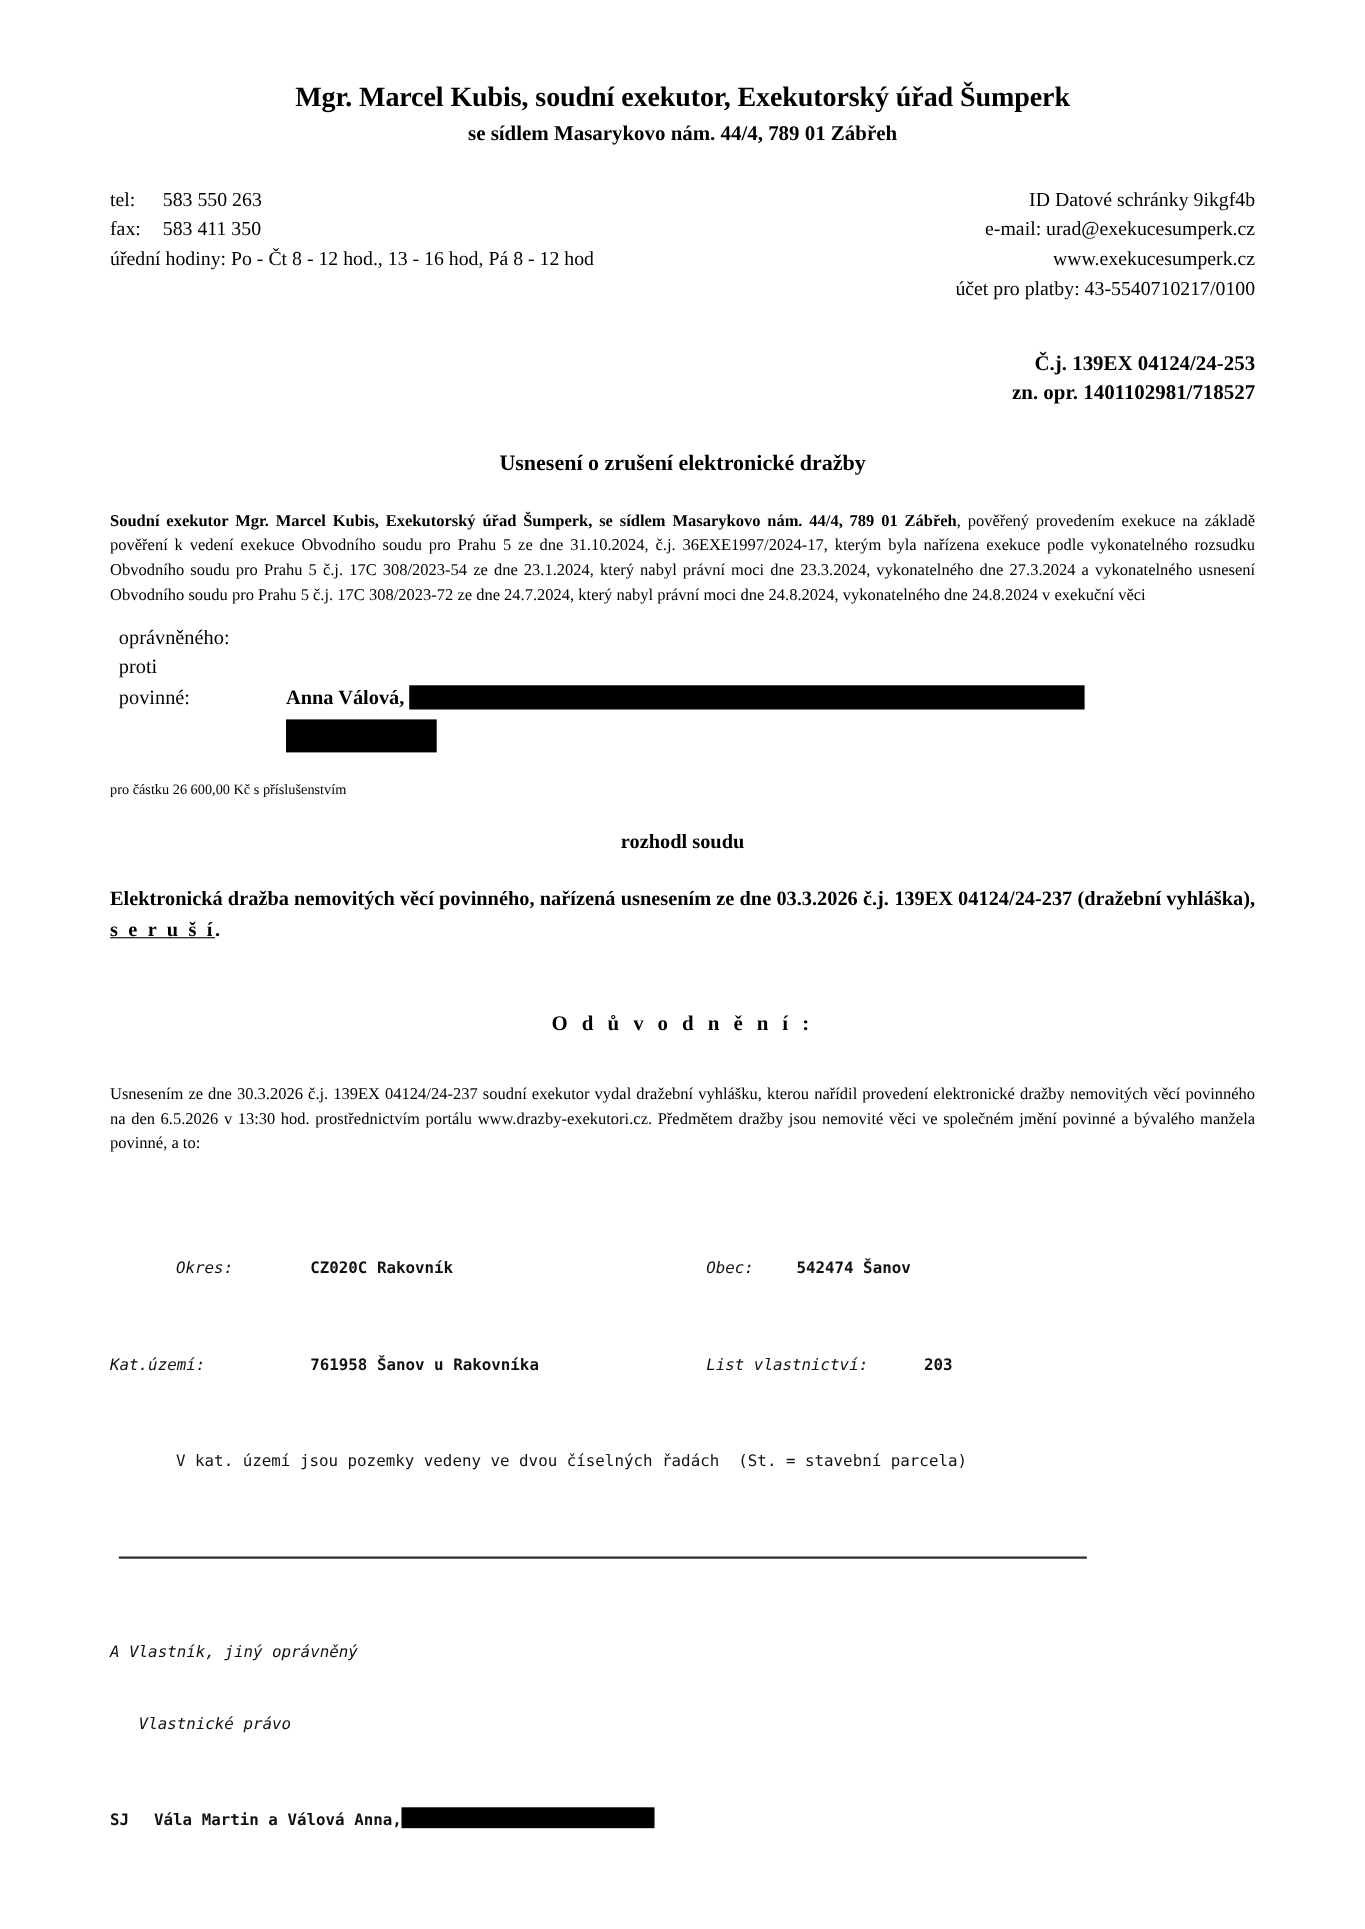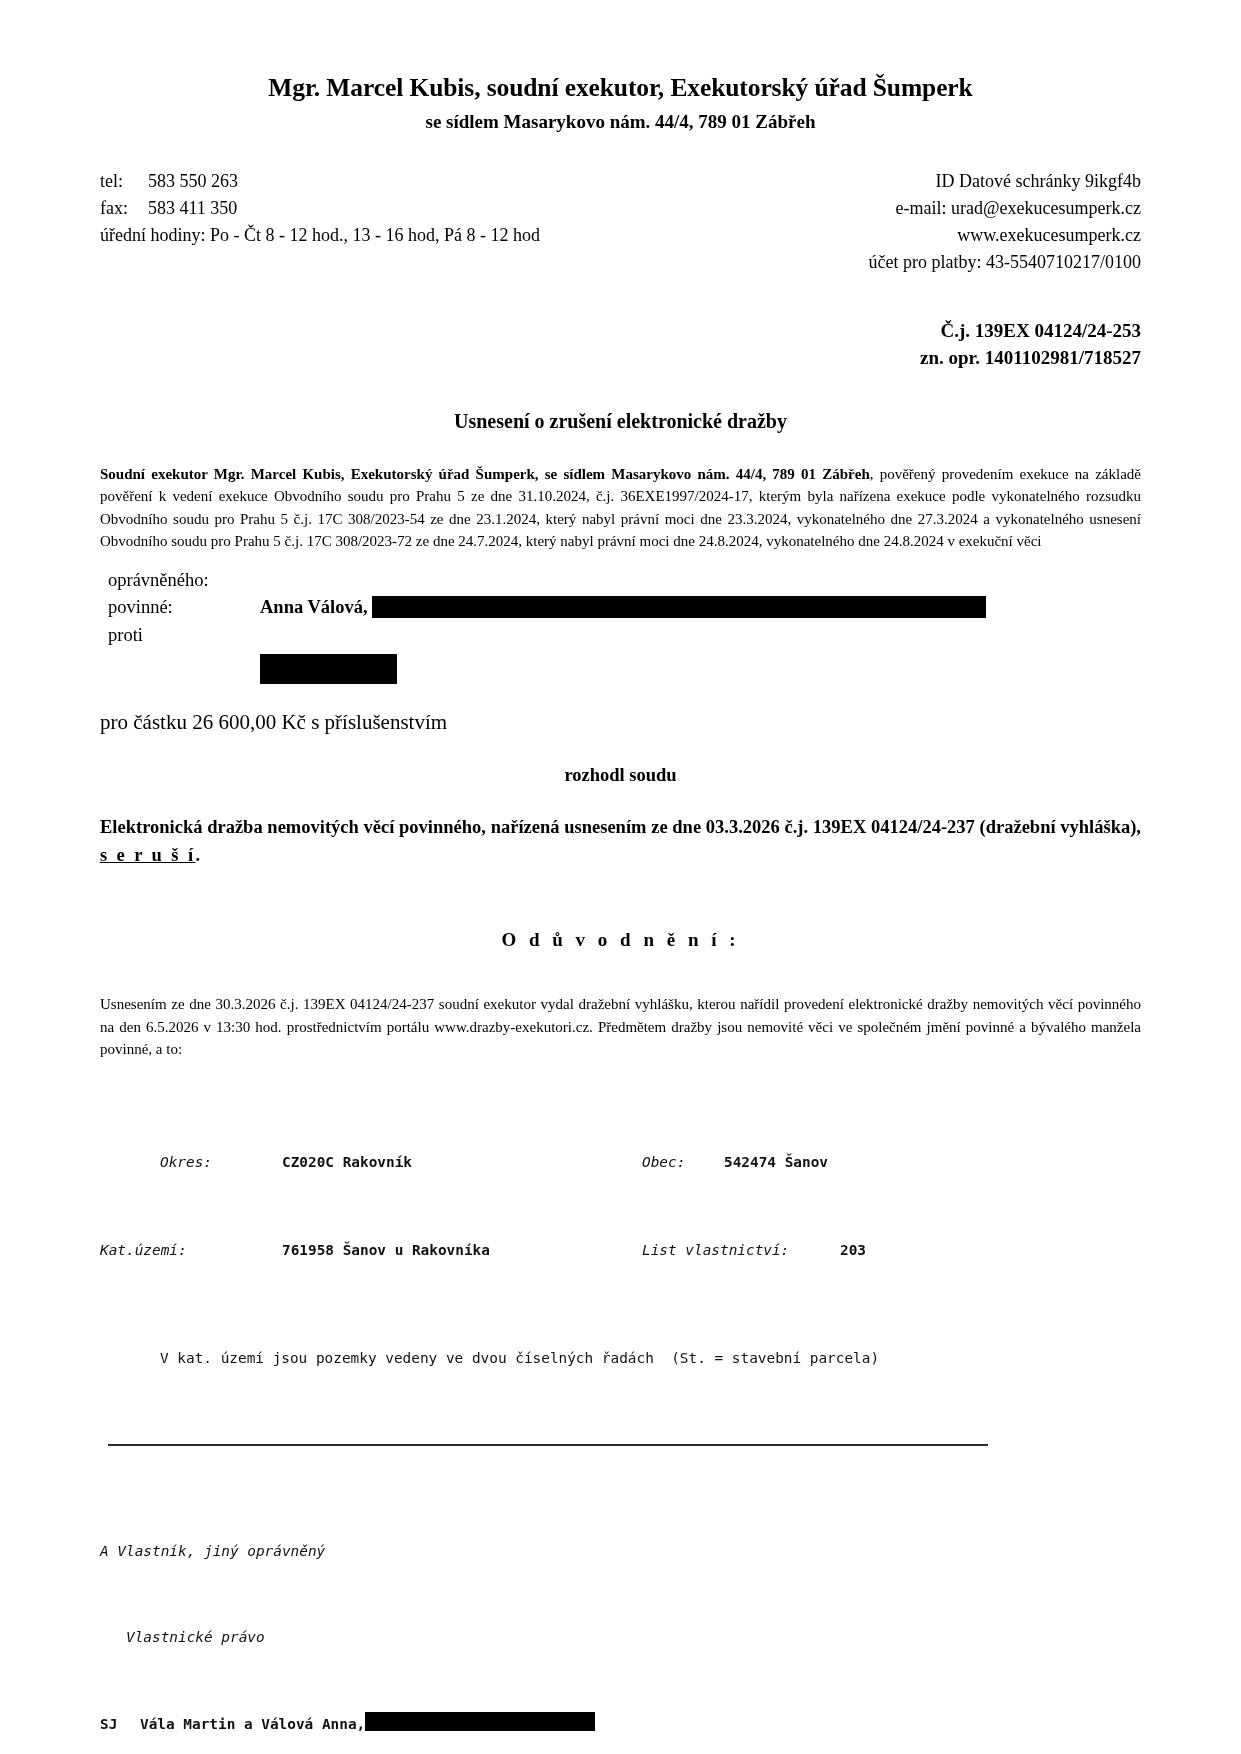--- a/index.html
+++ b/index.html
@@ -110,21 +110,21 @@
 
   .redact {
     display: inline-block;
     background: #000000;
     vertical-align: middle;
   }
   .redact-inline-1 { width: 614px; height: 22px; position: relative; top: -2px; }
   .redact-block-2 { width: 137px; height: 30px; margin-left: 160px; margin-top: 4px; }
 
   .amount-line {
-    font-size: 21px;
+    font-size: 13px;
     margin-top: 26px;
     margin-bottom: 0;
   }
 
   .centered-bold {
     text-align: center;
     font-size: 18.5px;
     font-weight: bold;
     margin-top: 30px;
     margin-bottom: 28px;
@@ -153,21 +153,21 @@
 
   
   .cadastre {
     font-family: "DejaVu Sans Mono", "Liberation Mono", monospace;
     font-size: 14.4px;
     line-height: 1.52;
     margin-top: 26px;
     white-space: pre;
     color: #111;
   }
-  .cad-row { display: block; white-space: pre; margin-top: 20px; }
+  .cad-row { display: block; white-space: pre; }
   .cad-bold { font-weight: bold; }
   .cad-ital { font-style: italic; }
   .cad-hr {
     border: none;
     border-top: 2px solid #2a2a2a;
     margin: 9px 0 9px 8px;
     width: 880px;
   }
   .cad-redact {
     display: inline-block;
@@ -212,27 +212,27 @@
 
   <p class="body"><span class="b">Soudní exekutor Mgr. Marcel Kubis, Exekutorský úřad Šumperk, se sídlem Masarykovo nám. 44/4, 789 01 Zábřeh</span><span>, pověřený provedením exekuce na základě pověření k vedení exekuce Obvodního soudu pro Prahu 5 ze dne 31.10.2024, č.j. 36EXE1997/2024-17, kterým byla nařízena exekuce podle vykonatelného rozsudku Obvodního soudu pro Prahu 5 č.j. 17C 308/2023-54 ze dne 23.1.2024, který nabyl právní moci dne 23.3.2024, vykonatelného dne 27.3.2024 a vykonatelného usnesení Obvodního soudu pro Prahu 5 č.j. 17C 308/2023-72 ze dne 24.7.2024, který nabyl právní moci dne 24.8.2024, vykonatelného dne 24.8.2024 v exekuční věci</span></p>
 
   <div class="parties">
 
     <div class="party-row">
       <div class="party-label">oprávněného:</div>
     </div>
 
     <div class="party-row">
+      <div class="party-label-stack">proti</div>
+      <div class="party-val"></div>
+    </div>
+
+    <div class="party-row">
       <div class="party-label">povinné:</div>
       <div class="party-val"><span class="b">Anna Válová,</span> <span class="redact redact-inline-1"></span></div>
-    </div>
-
-    <div class="party-row">
-      <div class="party-label-stack">proti</div>
-      <div class="party-val"></div>
     </div>
 
     <div class="redact redact-block-2"></div>
   </div>
 
   <p class="amount-line">pro částku 26 600,00 Kč s příslušenstvím</p>
 
   <div class="centered-bold">rozhodl soudu</div>
 
   <p class="ruling"><span>Elektronická dražba nemovitých věcí povinného, nařízená usnesením ze dne 03.3.2026 č.j. 139EX 04124/24-237 (dražební vyhláška),</span> <span class="spaced-underline">s e   r u š í</span><span>.</span></p>

